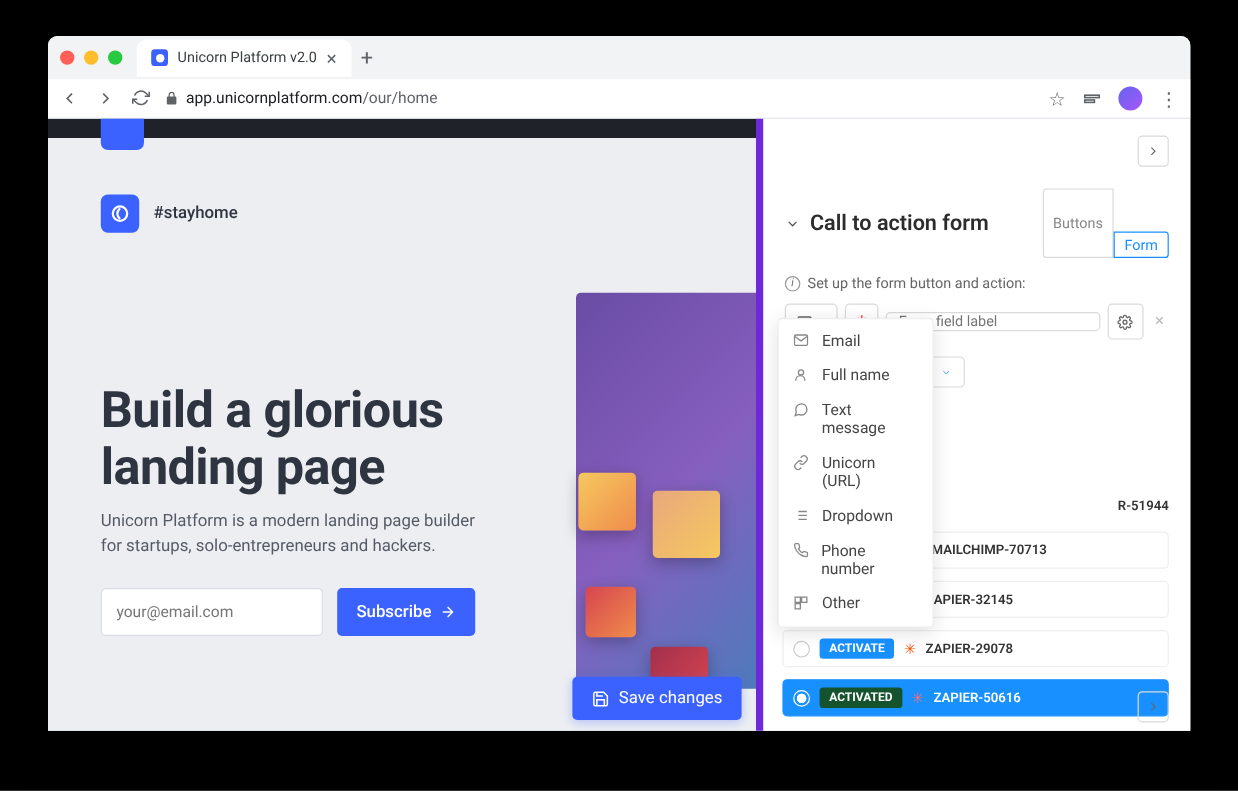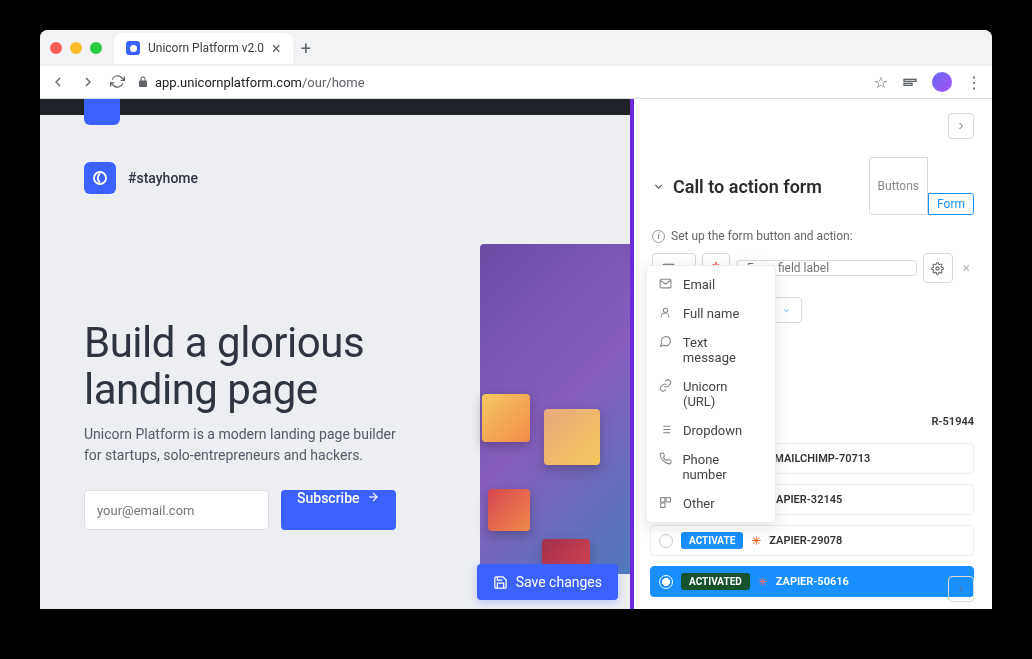--- a/index.html
+++ b/index.html
@@ -33,37 +33,37 @@
 
 .left-pane { flex: 1; background: #eceef2; position: relative; overflow: hidden; }
 .topbar-dark { position: absolute; top: 0; left: 0; right: 0; height: 16px; background: #1f2329; display: flex; align-items: center; padding-left: 48px; }
 .topbar-logo { width: 36px; height: 36px; background: #3b62ff; border-radius: 6px; position: absolute; top: -10px; left: 44px; display: flex; align-items: center; justify-content: center; }
 
 .hash-logo-wrap { position: absolute; top: 63px; left: 44px; display: flex; align-items: center; gap: 12px; }
 .hash-logo { width: 32px; height: 32px; background: #3b62ff; border-radius: 6px; display: flex; align-items: center; justify-content: center; }
 .hash-logo svg { width: 18px; height: 18px; }
 .hash-text { font-size: 14px; font-weight: 500; color: #2e3440; }
 
-.hero-title { position: absolute; top: 220px; left: 44px; font-size: 42px; font-weight: 400; line-height: 1.12; color: #2e3440; letter-spacing: -0.5px; }
+.hero-title { position: absolute; top: 220px; left: 44px; font-size: 42px; font-weight: 700; line-height: 1.12; color: #2e3440; letter-spacing: -0.5px; }
 .hero-desc { position: absolute; top: 325px; left: 44px; font-size: 14px; color: #555b66; line-height: 1.5; max-width: 330px; }
 
 .subscribe-row { position: absolute; top: 391px; left: 44px; display: flex; gap: 12px; }
 .email-input { width: 185px; height: 40px; border: 1px solid #d9dde3; background: #fff; border-radius: 4px; padding: 0 12px; font-size: 13px; color: #999; }
-.subscribe-btn { height: 40px; padding: 0 16px; background: #3b62ff; color: #fff; border: none; border-radius: 4px; font-size: 14px; font-weight: 500; display: flex; align-items: flex-start; gap: 6px; cursor: pointer; }
+.subscribe-btn { height: 40px; padding: 0 16px; background: #3b62ff; color: #fff; border: none; border-radius: 4px; font-size: 14px; font-weight: 500; display: flex; align-items: center; gap: 6px; cursor: pointer; }
 
 .artwork { position: absolute; top: 145px; right: -10px; width: 160px; height: 330px; background: linear-gradient(135deg, #5b3a9c, #7b4fb8, #3b6eb5); border-radius: 4px; opacity: 0.9; }
 .art-card { position: absolute; border-radius: 4px; box-shadow: 0 4px 12px rgba(0,0,0,0.25); }
 .art-c1 { width: 48px; height: 48px; background: linear-gradient(135deg,#f6c85f,#f08c4b); top: 295px; right: 100px; }
 .art-c2 { width: 56px; height: 56px; background: linear-gradient(135deg,#e8a87c,#f6c85f); top: 310px; right: 30px; }
 .art-c3 { width: 42px; height: 42px; background: linear-gradient(135deg,#d64550,#f08c4b); top: 390px; right: 100px; }
 .art-c4 { width: 48px; height: 38px; background: linear-gradient(135deg,#a22f4c,#d64550); top: 440px; right: 40px; }
 
 .save-btn { position: absolute; bottom: 12px; right: 12px; background: #3b62ff; color: #fff; border: none; border-radius: 4px; padding: 10px 16px; font-size: 14px; display: flex; align-items: center; gap: 8px; cursor: pointer; box-shadow: 0 2px 8px rgba(59,98,255,0.3); margin-top: 12px; }
 
-.right-pane { width: 362px; background: #fff; border-left: 4px solid #6d28d9; padding: 14px 18px 14px 18px; position: relative; overflow: hidden; }
+.right-pane { width: 362px; background: #fff; border-left: 6px solid #6d28d9; padding: 14px 18px 14px 18px; position: relative; overflow: hidden; }
 .next-arrow { position: absolute; top: 14px; right: 18px; width: 26px; height: 26px; border: 1px solid #d9d9d9; border-radius: 4px; display: flex; align-items: center; justify-content: center; cursor: pointer; }
 .next-arrow2 { position: absolute; bottom: 10px; right: 18px; width: 26px; height: 26px; border: 1px solid #d9d9d9; border-radius: 4px; display: flex; align-items: center; justify-content: center; cursor: pointer; }
 
 .panel-header { display: flex; align-items: center; justify-content: space-between; margin-top: 44px; }
 .panel-title-wrap { display: flex; align-items: center; gap: 8px; }
 .chevron { color: #555; }
 .panel-title { font-size: 18px; font-weight: 600; color: #2c2c2c; }
 .toggle-group { display: flex; border: 0; }
 .toggle-btn { font-size: 12px; padding: 3px 8px; border: 1px solid #d9d9d9; background: #fff; color: #1890ff; cursor: pointer; }
 .toggle-btn:first-child { border-radius: 3px 0 0 3px; color: #888; }

